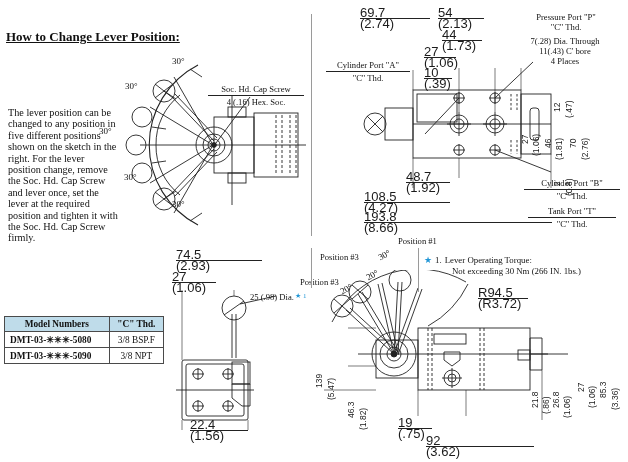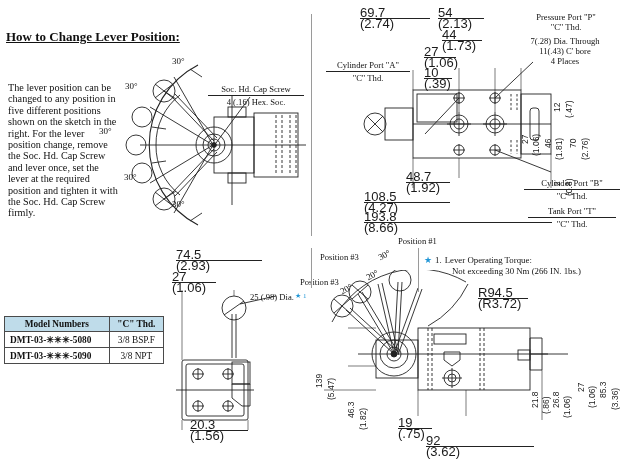--- a/index.html
+++ b/index.html
@@ -15,21 +15,21 @@
   .title-model{
     font-family:"Liberation Sans", sans-serif;
     font-size:15px;letter-spacing:.1px;color:#111;
   }
   .title-how{
     font-family:"Liberation Serif", serif;
     font-weight:bold;font-size:13px;color:#111;
   }
   .body-text{
     font-family:"Liberation Serif", serif;
-    font-size:10.2px;line-height:11.4px;color:#111;
+    font-size:10.2px;line-height:11.4px;color:#111;margin-top:25px;
   }
   .dim{
     font-family:"Liberation Sans", sans-serif;
     font-size:13px;color:#1b1b1b;text-align:left;white-space:nowrap;line-height:9.5px;
   }
   .dimline{border-top:1px solid #222;}
   .callout{
     font-family:"Liberation Serif", serif;
     font-size:8.6px;color:#111;white-space:nowrap;line-height:10px;text-align:center;
   }
@@ -394,21 +394,21 @@
     <div class="dim">74.5</div>
     <div class="dimline"></div>
     <div class="dim">(2.93)</div>
   </div>
   <div class="abs" style="left:172px;top:272px;width:44px;">
     <div class="dim">27</div>
     <div class="dimline"></div>
     <div class="dim">(1.06)</div>
   </div>
   <div class="abs" style="left:190px;top:420px;width:58px;">
-    <div class="dim">20.3</div>
+    <div class="dim">22.4</div>
     <div class="dimline"></div>
     <div class="dim">(1.56)</div>
   </div>
 
   <div class="abs" style="left:250px;top:292px;display:flex;align-items:flex-start;">
     <span class="callout">25 (.98) Dia.</span>
     <span class="star" style="font-size:7px;margin-left:1px;">★ 1</span>
   </div>
 
   <div class="abs" style="left:318px;top:270px;width:290px;height:160px;">

